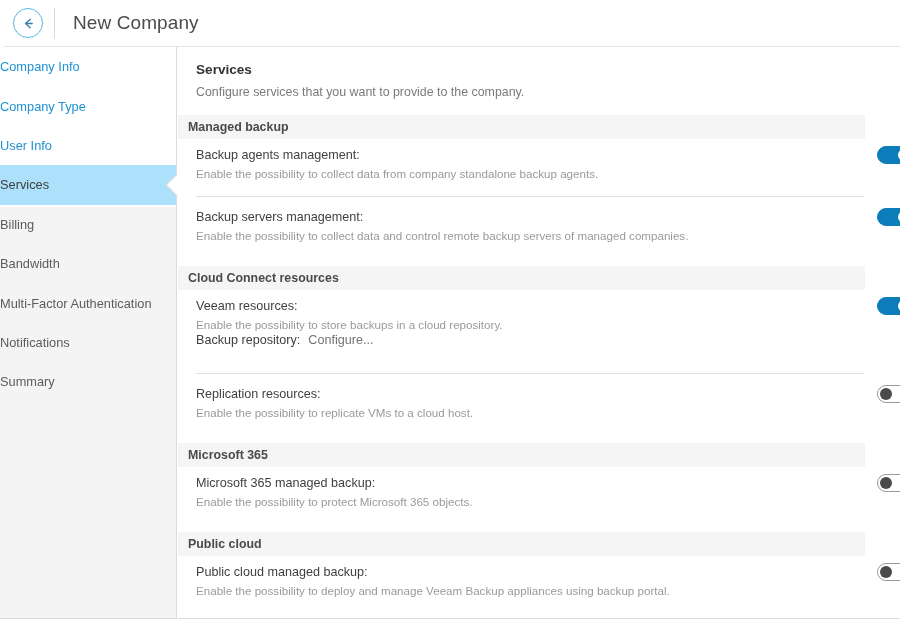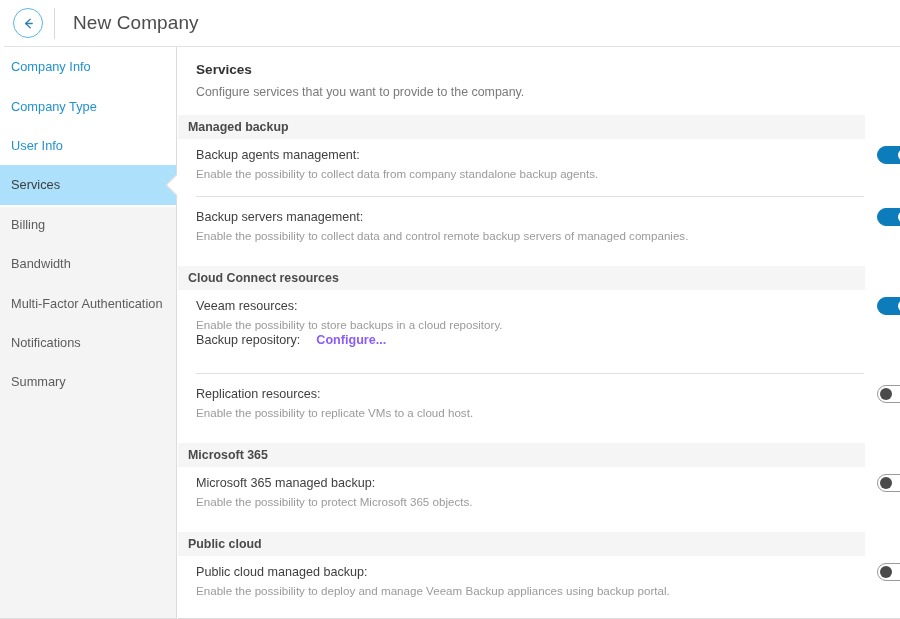--- a/index.html
+++ b/index.html
@@ -92,21 +92,20 @@
     position: absolute;
     left: 0; top: 0;
     width: 176px;
   }
 
   .sidebar-item {
     position: relative;
     height: 39.4px;
     display: flex;
     align-items: center;
-    padding-left: 11px;
     font-size: 12.8px;
     cursor: pointer;
     white-space: nowrap;
   }
 
   .sidebar-item.link { color: #1f92d1; }
   .sidebar-item.plain { color: #5c5c5c; }
 
   .sidebar-item.active {
     background: #ace0fb;
@@ -219,25 +218,24 @@
   .toggle.off .knob { left: 2px;  background: #4a4a4a; }
 
   .sub-row {
     display: flex;
     align-items: flex-start;
     height: 26px;
     font-size: 12.6px;
     color: #3f3f3f;
   }
   .sub-row .link-btn {
-    color: #8b5cf6;
-    margin-left: 16px;
+    color: #737373;
+    margin-left: 8px;
     cursor: pointer;
     text-decoration: none;
-    font-weight: bold;
   }
 
   .divider {
     height: 1px;
     background: #e0e0e0;
     width: 668px;
     margin: 8px 0 4px 18px;
   }
 
   .spacer-sm { height: 6px; }

